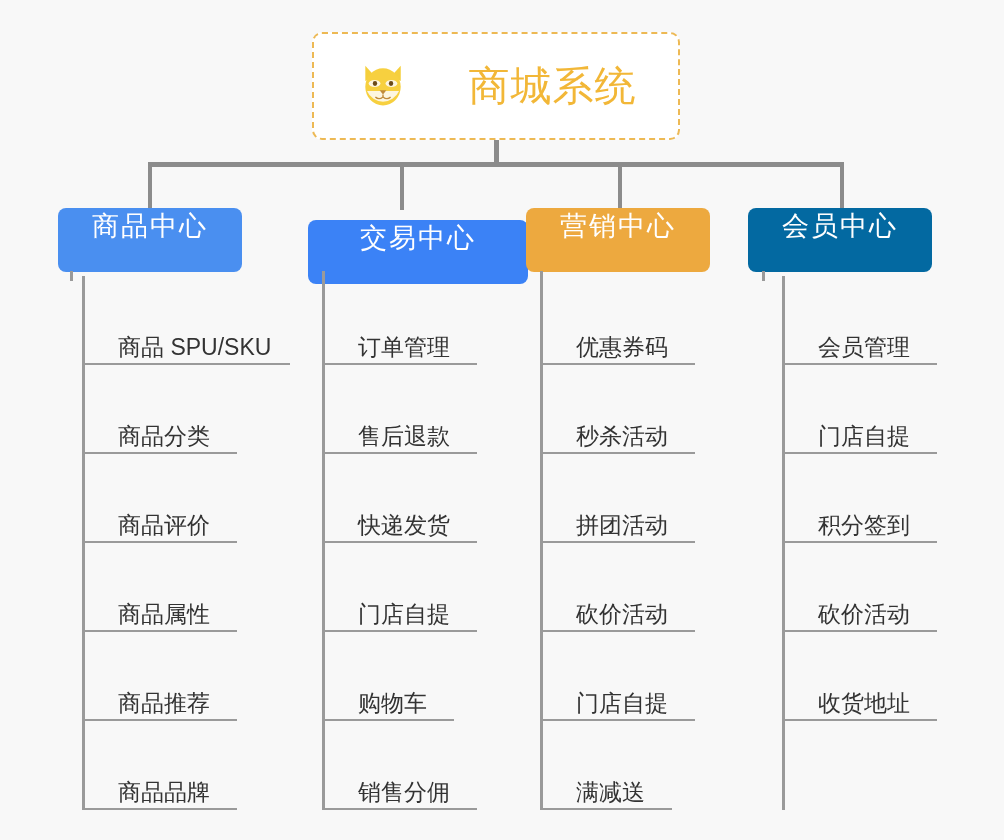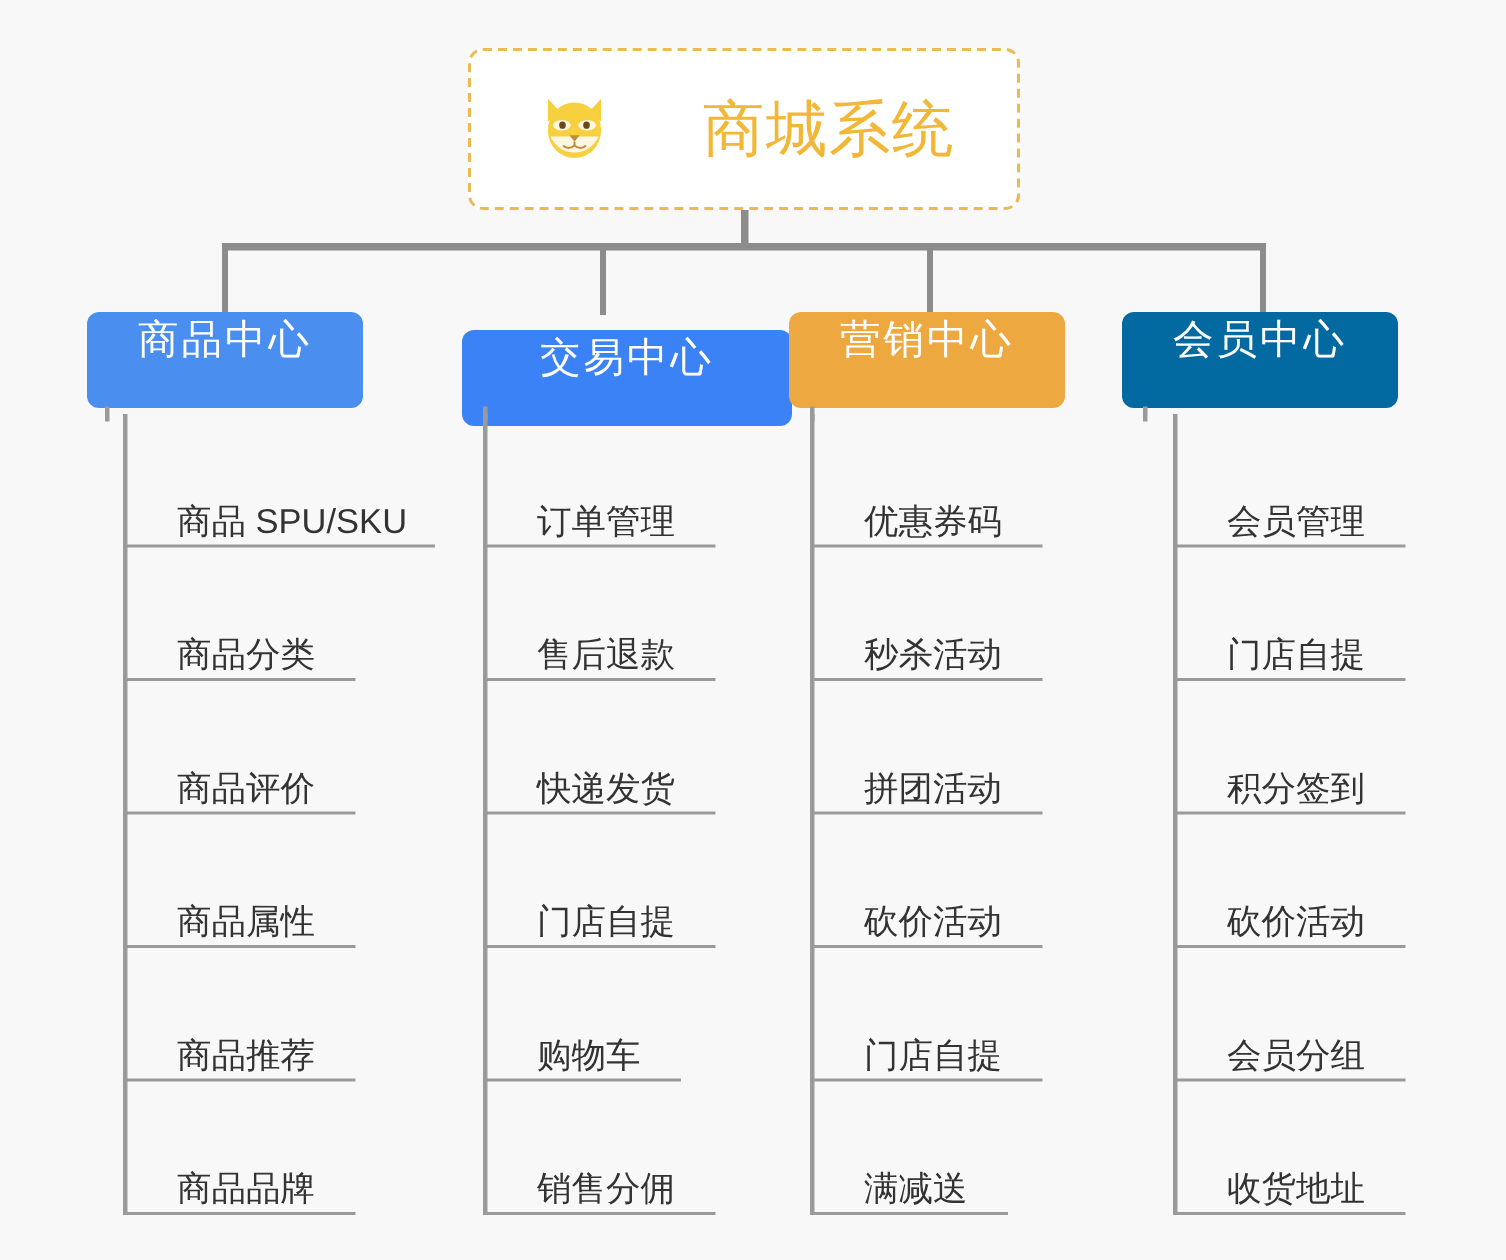--- a/index.html
+++ b/index.html
@@ -254,22 +254,18 @@
     </div>
     <div class="leaf-item">
       <span class="leaf-label">积分签到</span>
       <span class="leaf-rule" style="width: 155px; background: rgb(154, 154, 154);"></span>
     </div>
     <div class="leaf-item">
       <span class="leaf-label">砍价活动</span>
       <span class="leaf-rule" style="width: 155px; background: rgb(154, 154, 154);"></span>
     </div>
     <div class="leaf-item">
-      <span class="leaf-label">会员分组</span>
-      <span class="leaf-rule" style="width: 155px; background: rgb(154, 154, 154);"></span>
-    </div>
-    <div class="leaf-item">
       <span class="leaf-label">收货地址</span>
       <span class="leaf-rule" style="width: 155px; background: rgb(154, 154, 154);"></span>
     </div>
   </div>
 
 </div>
 
 </body></html>

